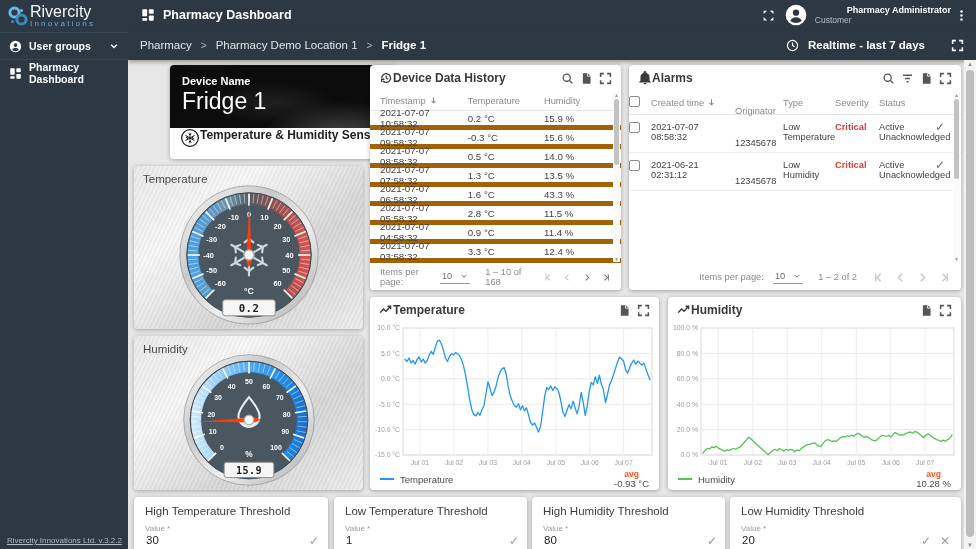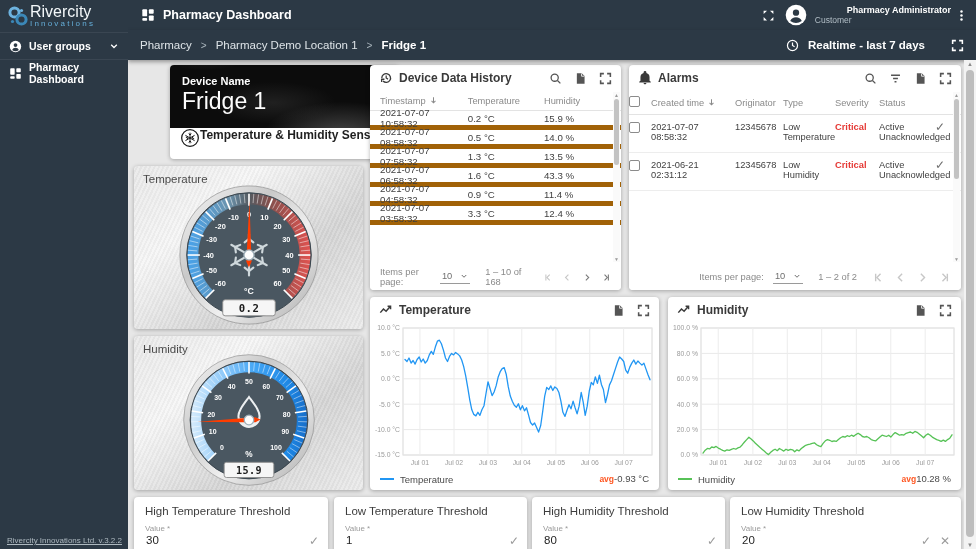--- a/index.html
+++ b/index.html
@@ -54,36 +54,36 @@
       repeating-linear-gradient(115deg, rgba(255,255,255,.09) 0 2px, rgba(0,0,0,.03) 2px 4px),
       linear-gradient(140deg,#e9e9e9 0%,#f6f6f6 30%,#d5d5d5 65%,#ececec 100%); }
   .card-temp-gauge { left:6px; top:106px; width:229px; height:163px; }
   .card-hum-gauge { left:6px; top:276px; width:229px; height:154px; }
   .gauge-title { position:absolute; left:9px; top:7px; font-size:11.5px; color:#4a4a4a; }
   .gauge-svg-wrap { position:absolute; left:0; right:0; top:14px; bottom:0; display:flex; align-items:center; justify-content:center; }
 
   
   .card-history { left:242px; top:5px; width:251px; height:225px; }
   .card-alarms { left:501px; top:5px; width:332px; height:225px; }
-  .panel-head { height:26px; display:flex; align-items:center; gap:6px; padding:0 9px; }
+  .panel-head { height:26px; display:flex; align-items:center; padding:0 9px; }
   .panel-title { font-size:12px; font-weight:600; color:#3a3a3a; flex:1; white-space:nowrap; }
   .panel-head .ic.tlead { width:14px; height:14px; color:#3a3a3a; }
   .panel-head .ic.act { width:13px; height:13px; color:#555; cursor:pointer; margin-left:6px; }
 
   .tbl-head, .tbl-row { display:flex; align-items:center; padding:0 10px; }
   .tbl-head { height:20px; color:#8a8a8a; font-size:9.3px; border-bottom:1px solid #e3e3e3; }
   .tbl-row { border-bottom:5px solid #a16207; color:#3f3f3f; font-size:9.7px; cursor:pointer; }
   .hist-rows .tbl-row { height:19px; }
   .hc0 { width:38%; } .hc1 { width:33%; } .hc2 { width:29%; }
   .sort-ic { width:9px; height:9px; color:#8a8a8a; margin-left:3px; }
 
   .al-head, .al-row { display:flex; align-items:flex-start; padding:0 0; }
   .al-head { height:24px; align-items:center; color:#8a8a8a; font-size:9.3px; border-bottom:1px solid #e3e3e3; }
   .al-row { border-bottom:1px solid #ededed; color:#3f3f3f; font-size:9.3px; padding-top:7px; height:38px; cursor:pointer; }
-  .ac-cb { width:22px; } .ac-created { width:84px; } .ac-orig { width:48px; } .ac-type { width:52px; padding-right:4px; }
+  .ac-cb { width:22px; } .ac-created { width:84px; } .ac-orig { width:48px;margin-top:16px; } .ac-type { width:52px; padding-right:4px; }
   .ac-sev { width:44px; } .ac-status { width:52px; } .ac-act { width:14px; text-align:right; }
   .cbx { width:11px; height:11px; border:1.5px solid #8b8b8b; border-radius:2px; display:inline-block; cursor:pointer; }
   .sev-critical { color:#e53935; font-weight:700; }
   .row-check { color:#707070; font-size:12px; cursor:pointer; line-height:10px; }
 
   .pager { position:absolute; bottom:0; left:0; right:0; height:26px; display:flex; align-items:center; justify-content:flex-end; gap:9px; padding:0 10px; font-size:9.3px; color:#8a8a8a; background:#fff; }
   .pp-select { display:inline-flex; align-items:center; gap:8px; border-bottom:1px solid #9a9a9a; padding:0 2px 2px; cursor:pointer; color:#6f6f6f; }
   .pp-select .caret { width:8px; height:8px; color:#6f6f6f; }
   .pp-range { margin:0 6px; }
   .pg-btn { width:13px; height:13px; color:#7a7a7a; cursor:pointer; }
@@ -95,21 +95,21 @@
   .vscroll .sa { position:absolute; left:0; width:7px; font-size:5px; color:#9a9a9a; text-align:center; line-height:6px; }
 
   
   .card-temp-chart { left:242px; top:237px; width:289px; height:193px; }
   .card-hum-chart  { left:540px; top:237px; width:293px; height:193px; }
   .chart-plot { position:absolute; left:0; right:0; top:26px; bottom:22px; }
   .chart-foot { position:absolute; left:0; right:0; bottom:0; height:22px; display:flex; align-items:center; padding:0 10px; }
   .legend { display:flex; align-items:center; gap:6px; flex:1; cursor:pointer; }
   .legend-line { width:14px; height:2px; display:inline-block; }
   .legend-lbl { font-size:9.5px; color:#4a4a4a; }
-  .avgbox { display:flex; flex-direction:row; align-items:flex-end; line-height:10px; }
+  .avgbox { display:flex; flex-direction:column; align-items:center; line-height:10px; }
   .avg-label { font-size:8.5px; color:#ff5722; font-weight:700; }
   .avg-value { font-size:9.5px; color:#4a4a4a; }
 
   
   .thr-card { top:437px; height:70px; padding:8px 11px; }
   .thr-1 { left:6px; width:194px; } .thr-2 { left:206px; width:193px; }
   .thr-3 { left:404px; width:193px; } .thr-4 { left:602px; width:231px; }
   .thr-title { font-size:11.5px; color:#3d3d3d; }
   .thr-label { font-size:8px; color:#9b9b9b; margin-top:7px; }
   .thr-row { display:flex; align-items:flex-end; gap:9px; margin-top:1px; }
@@ -521,33 +521,43 @@
       <span class="hc1">Temperature</span>
       <span class="hc2">Humidity</span>
     </div>
     <div class="hist-rows">
         <div class="tbl-row">
           <span class="hc0">2021-07-07 10:58:32</span>
           <span class="hc1">0.2 °C</span>
           <span class="hc2">15.9 %</span>
         </div>
         <div class="tbl-row">
+          <span class="hc0">2021-07-07 09:58:32</span>
+          <span class="hc1">-0.3 °C</span>
+          <span class="hc2">15.6 %</span>
+        </div>
+        <div class="tbl-row">
           <span class="hc0">2021-07-07 08:58:32</span>
           <span class="hc1">0.5 °C</span>
           <span class="hc2">14.0 %</span>
         </div>
         <div class="tbl-row">
           <span class="hc0">2021-07-07 07:58:32</span>
           <span class="hc1">1.3 °C</span>
           <span class="hc2">13.5 %</span>
         </div>
         <div class="tbl-row">
           <span class="hc0">2021-07-07 06:58:32</span>
           <span class="hc1">1.6 °C</span>
           <span class="hc2">43.3 %</span>
+        </div>
+        <div class="tbl-row">
+          <span class="hc0">2021-07-07 05:58:32</span>
+          <span class="hc1">2.8 °C</span>
+          <span class="hc2">11.5 %</span>
         </div>
         <div class="tbl-row">
           <span class="hc0">2021-07-07 04:58:32</span>
           <span class="hc1">0.9 °C</span>
           <span class="hc2">11.4 %</span>
         </div>
         <div class="tbl-row">
           <span class="hc0">2021-07-07 03:58:32</span>
           <span class="hc1">3.3 °C</span>
           <span class="hc2">12.4 %</span>

